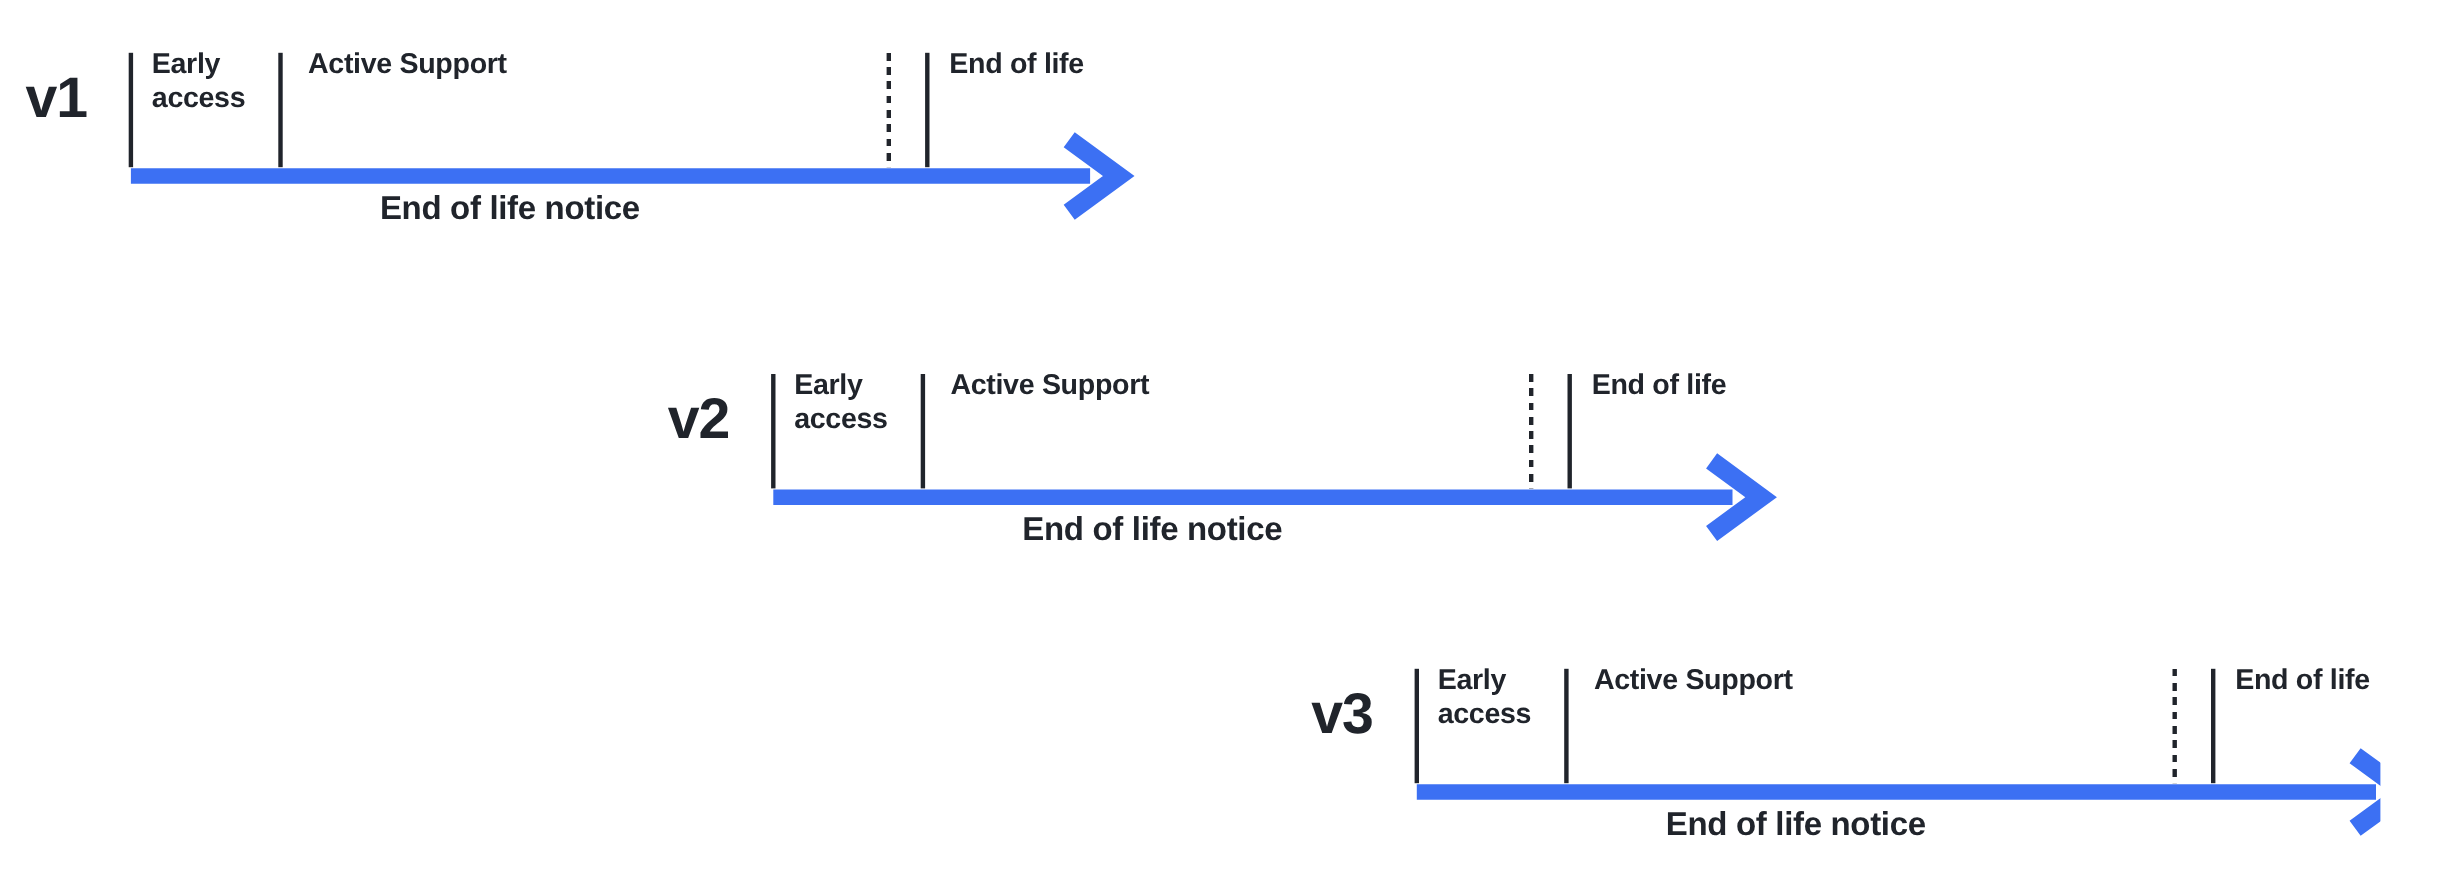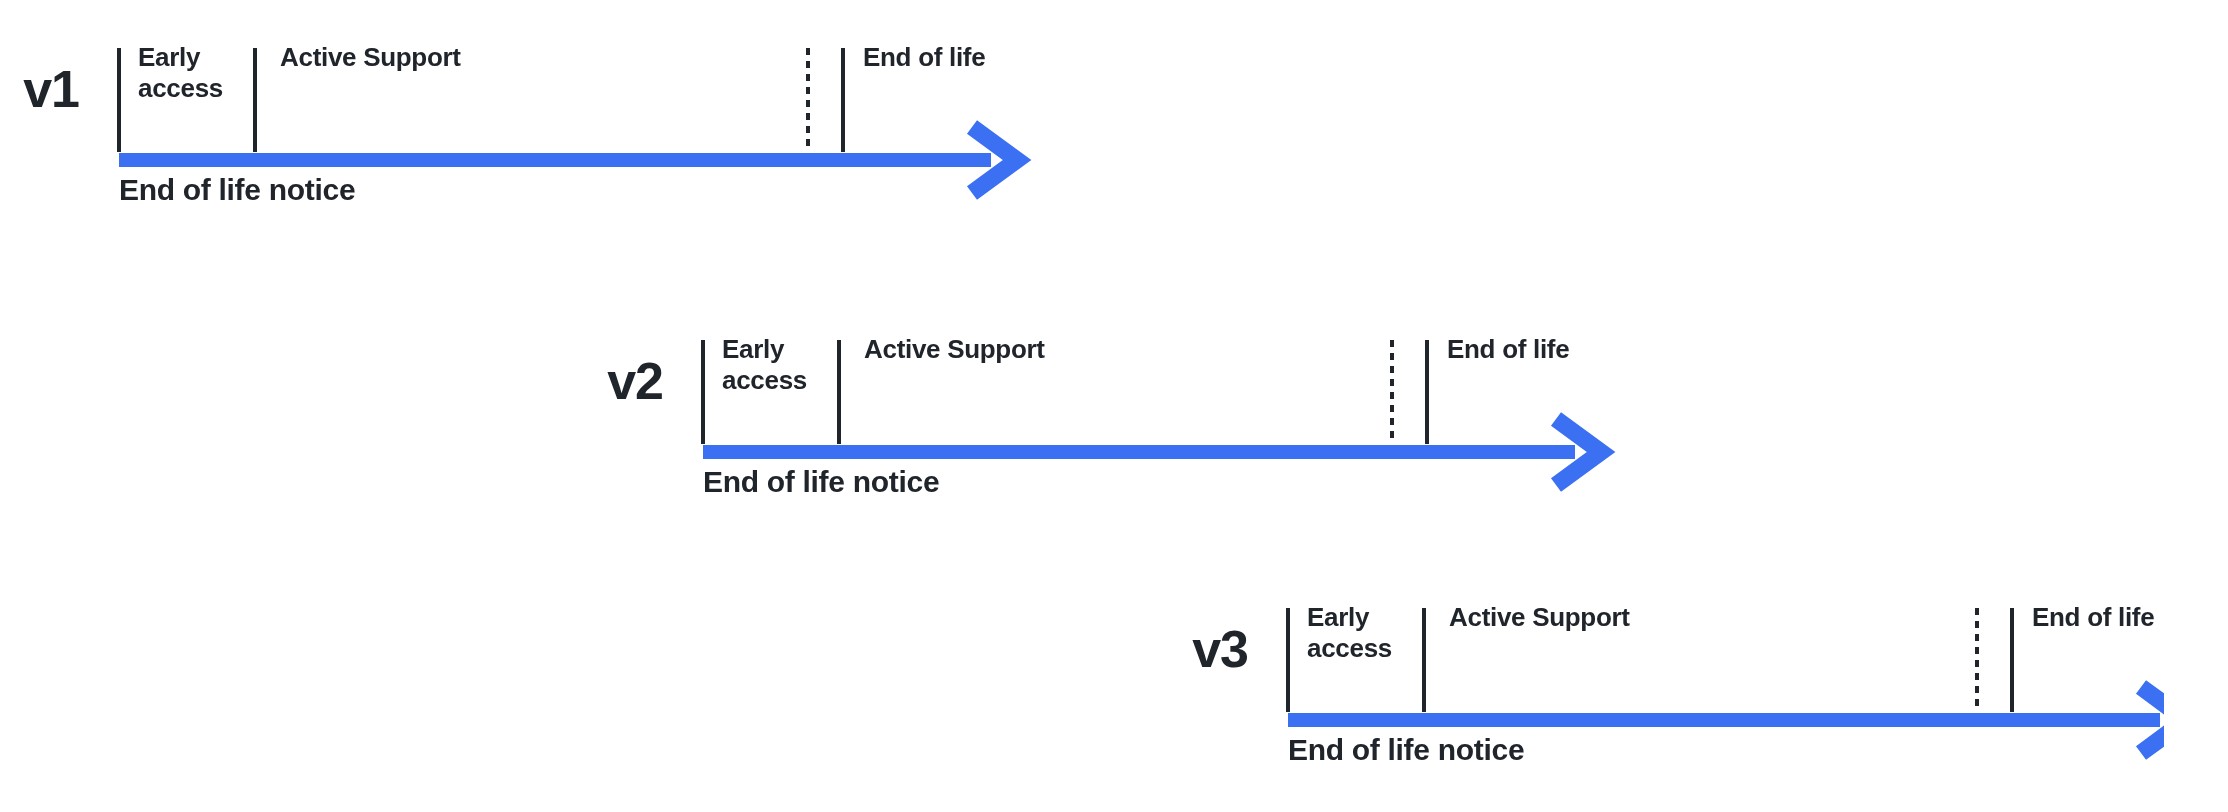--- a/index.html
+++ b/index.html
@@ -89,21 +89,21 @@
     stroke-width: 17;
     fill: none;
     stroke-linejoin: miter;
     stroke-linecap: butt;
   }
   .notice {
     position: absolute;
     top: 126px;
     left: 0;
     width: 689px;
-    text-align: left;
+    text-align: center;
     font-size: 30px;
     line-height: 31px;
     font-weight: bold;
     letter-spacing: -0.3px;
   }
 </style>
 </head>
 <body>
 
 <div class="canvas">

